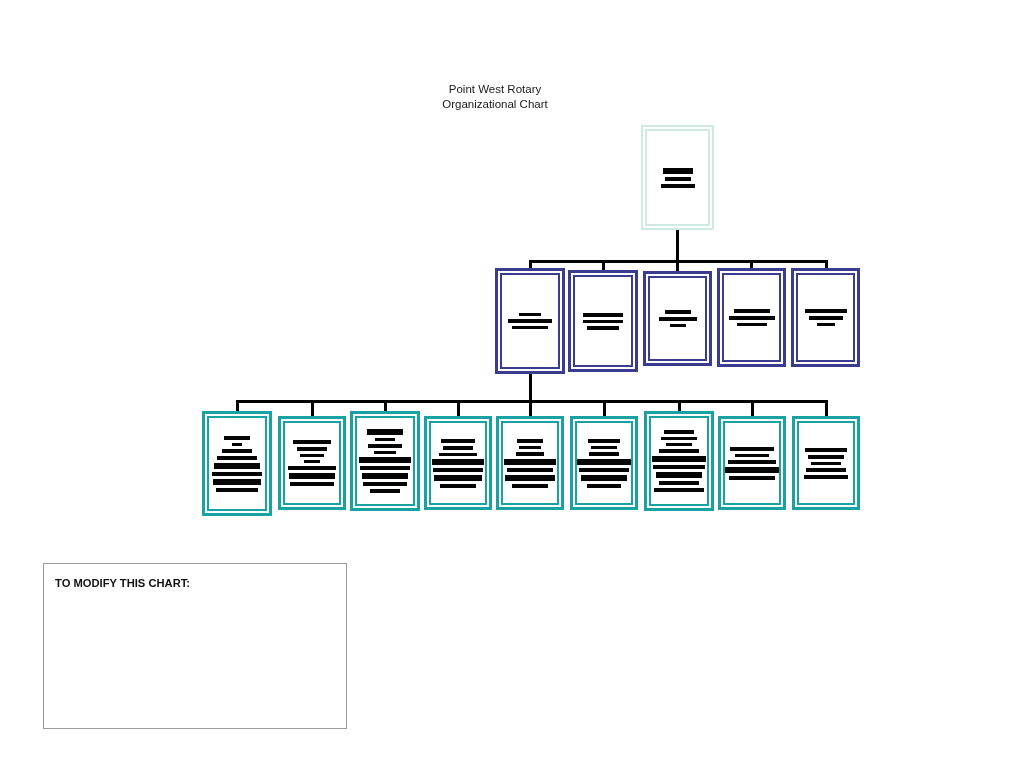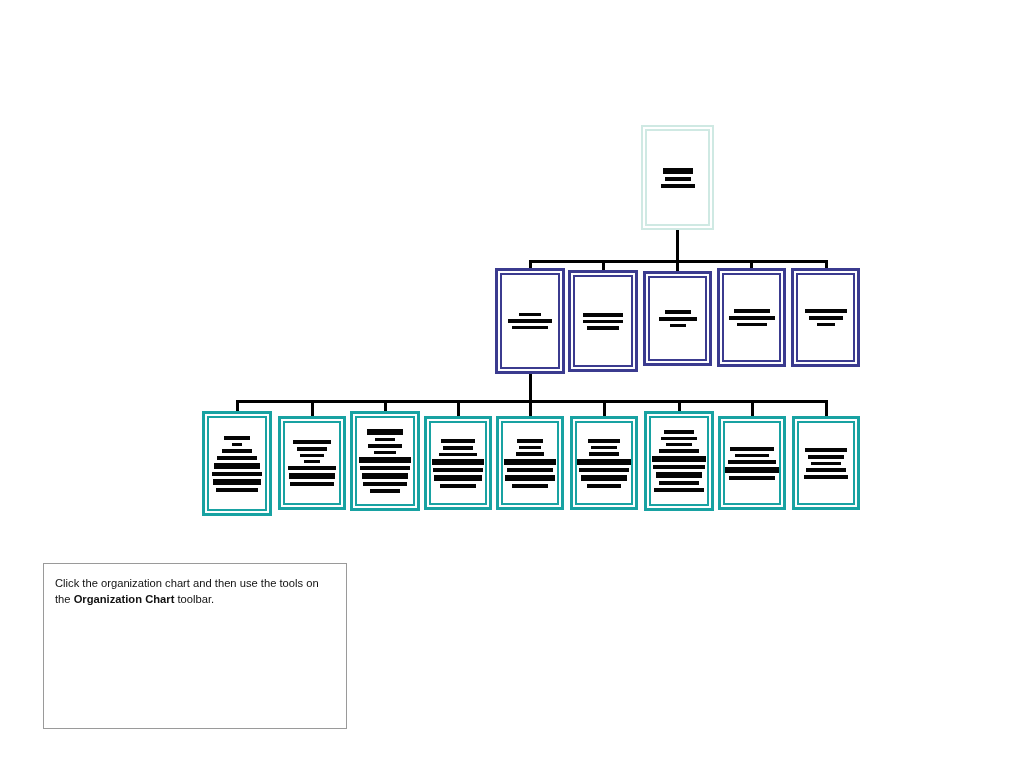--- a/index.html
+++ b/index.html
@@ -108,20 +108,22 @@
   }
   .instructions .para { margin: 0; }
   .instructions .spacer { height: 15px; }
   .b { font-weight: bold; }
 </style>
 </head>
 <body>
 
 <div id="page">
 
+  <div class="chart-title">Point West Rotary
+Organizational Chart</div>
 
   <div class="conn conn-v" style="left:676px; top:230px; height:33px;"></div>
 
   <div class="conn conn-h" style="left:529px; top:260px; width:298px;"></div>
 
   <div class="conn conn-v" style="left:529px; top:260px; height:10px;"></div>
   <div class="conn conn-v" style="left:602px; top:260px; height:12px;"></div>
   <div class="conn conn-v" style="left:676px; top:260px; height:13px;"></div>
   <div class="conn conn-v" style="left:750px; top:260px; height:10px;"></div>
   <div class="conn conn-v" style="left:825px; top:260px; height:10px;"></div>
@@ -311,17 +313,17 @@
             <div class="bar" style="width: 36px;"></div>
             <div class="bar thin" style="width: 30px;"></div>
             <div class="bar" style="width: 40px;"></div>
             <div class="bar" style="width: 44px;"></div>
           </div>
         </div>
       </div>
     </div>
 
   <div class="instructions">
-    <div class="para"><span>Click the organization chart and then use the tools on the </span><span class="b">Organization Chart</span><span> toolbar.</span></div>
+    <div class="para head">TO MODIFY THIS CHART:</div>
     <div class="spacer"></div>
   </div>
 
 </div>
 
 </body></html>

